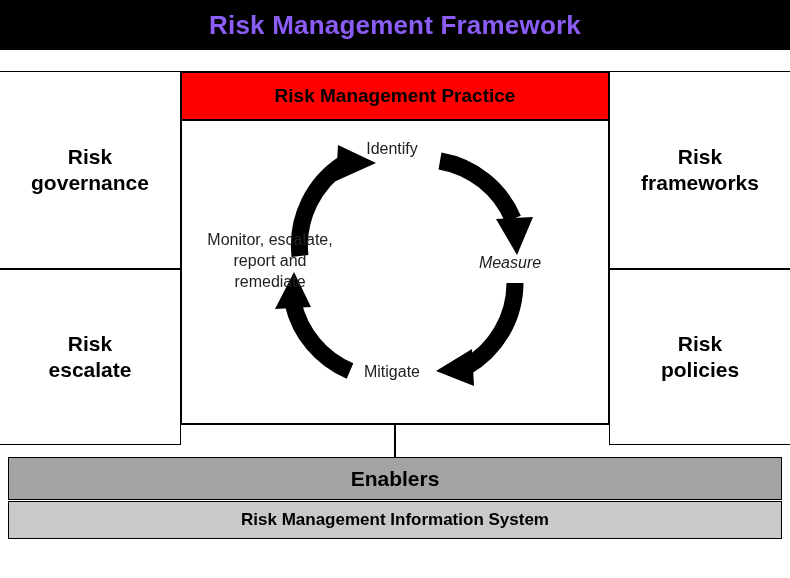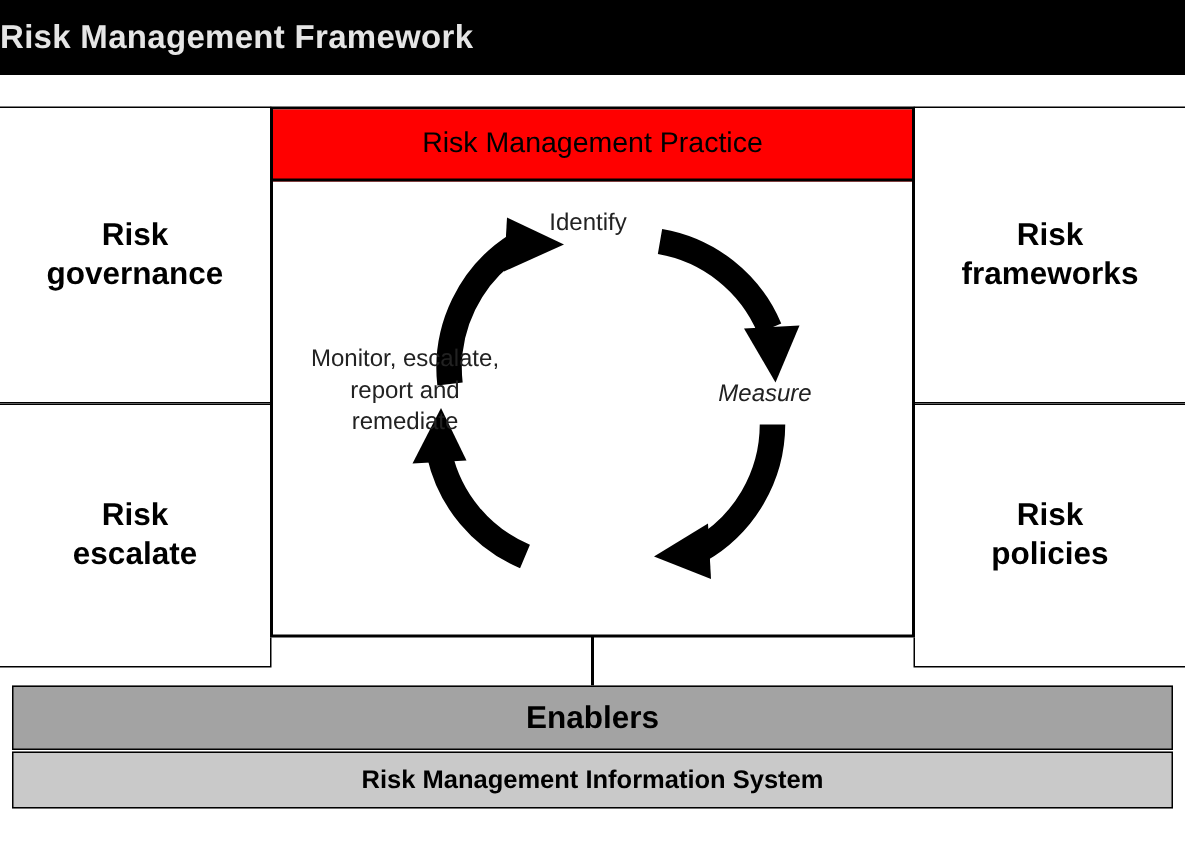--- a/index.html
+++ b/index.html
@@ -19,24 +19,25 @@
   }
 
   
   .title-bar {
     position: absolute;
     left: 0;
     top: 0;
     width: 790px;
     height: 50px;
     background: #000000;
-    color: #e5e5e5;
-    display: flex;
-    align-items: center;
-    font-size: 22px;
+    color: #8b5cf6;
+    display: flex;
+    align-items: center;
+    justify-content: center;
+    font-size: 26px;
     font-weight: bold;
     letter-spacing: 0.2px;
   }
 
   
   .quad {
     position: absolute;
     background: #ffffff;
     border: 1px solid #000000;
     box-sizing: border-box;
@@ -74,21 +75,21 @@
     width: 100%;
     height: 48px;
     background: #ff0000;
     border-bottom: 2px solid #000000;
     box-sizing: border-box;
     color: #000000;
     display: flex;
     align-items: center;
     justify-content: center;
     font-size: 19px;
-    font-weight: normal;
+    font-weight: bold;
   }
 
   
   .cycle-label {
     position: absolute;
     text-align: center;
     font-size: 16px;
     color: #222222;
     line-height: 1.3;
   }
@@ -213,20 +214,21 @@
 
     <g>
       <path d="M 170 300
                A 97 97 0 0 1 113 232" fill="none" stroke="#000000" stroke-width="17" stroke-linecap="butt"></path>
       <polygon points="95,238 114,201 131,236" fill="#000000"></polygon>
     </g>
   </svg>
 
   <div class="cycle-label" id="label-identify">Identify</div>
   <div class="cycle-label" id="label-measure">Measure</div>
+  <div class="cycle-label" id="label-mitigate">Mitigate</div>
   <div class="cycle-label" id="label-monitor">
     <div>Monitor, escalate,</div>
     <div>report and</div>
     <div>remediate</div>
   </div>
 
   <div id="connector"></div>
 
   <div class="bar" id="bar-enablers">
     <span>Enablers</span>

